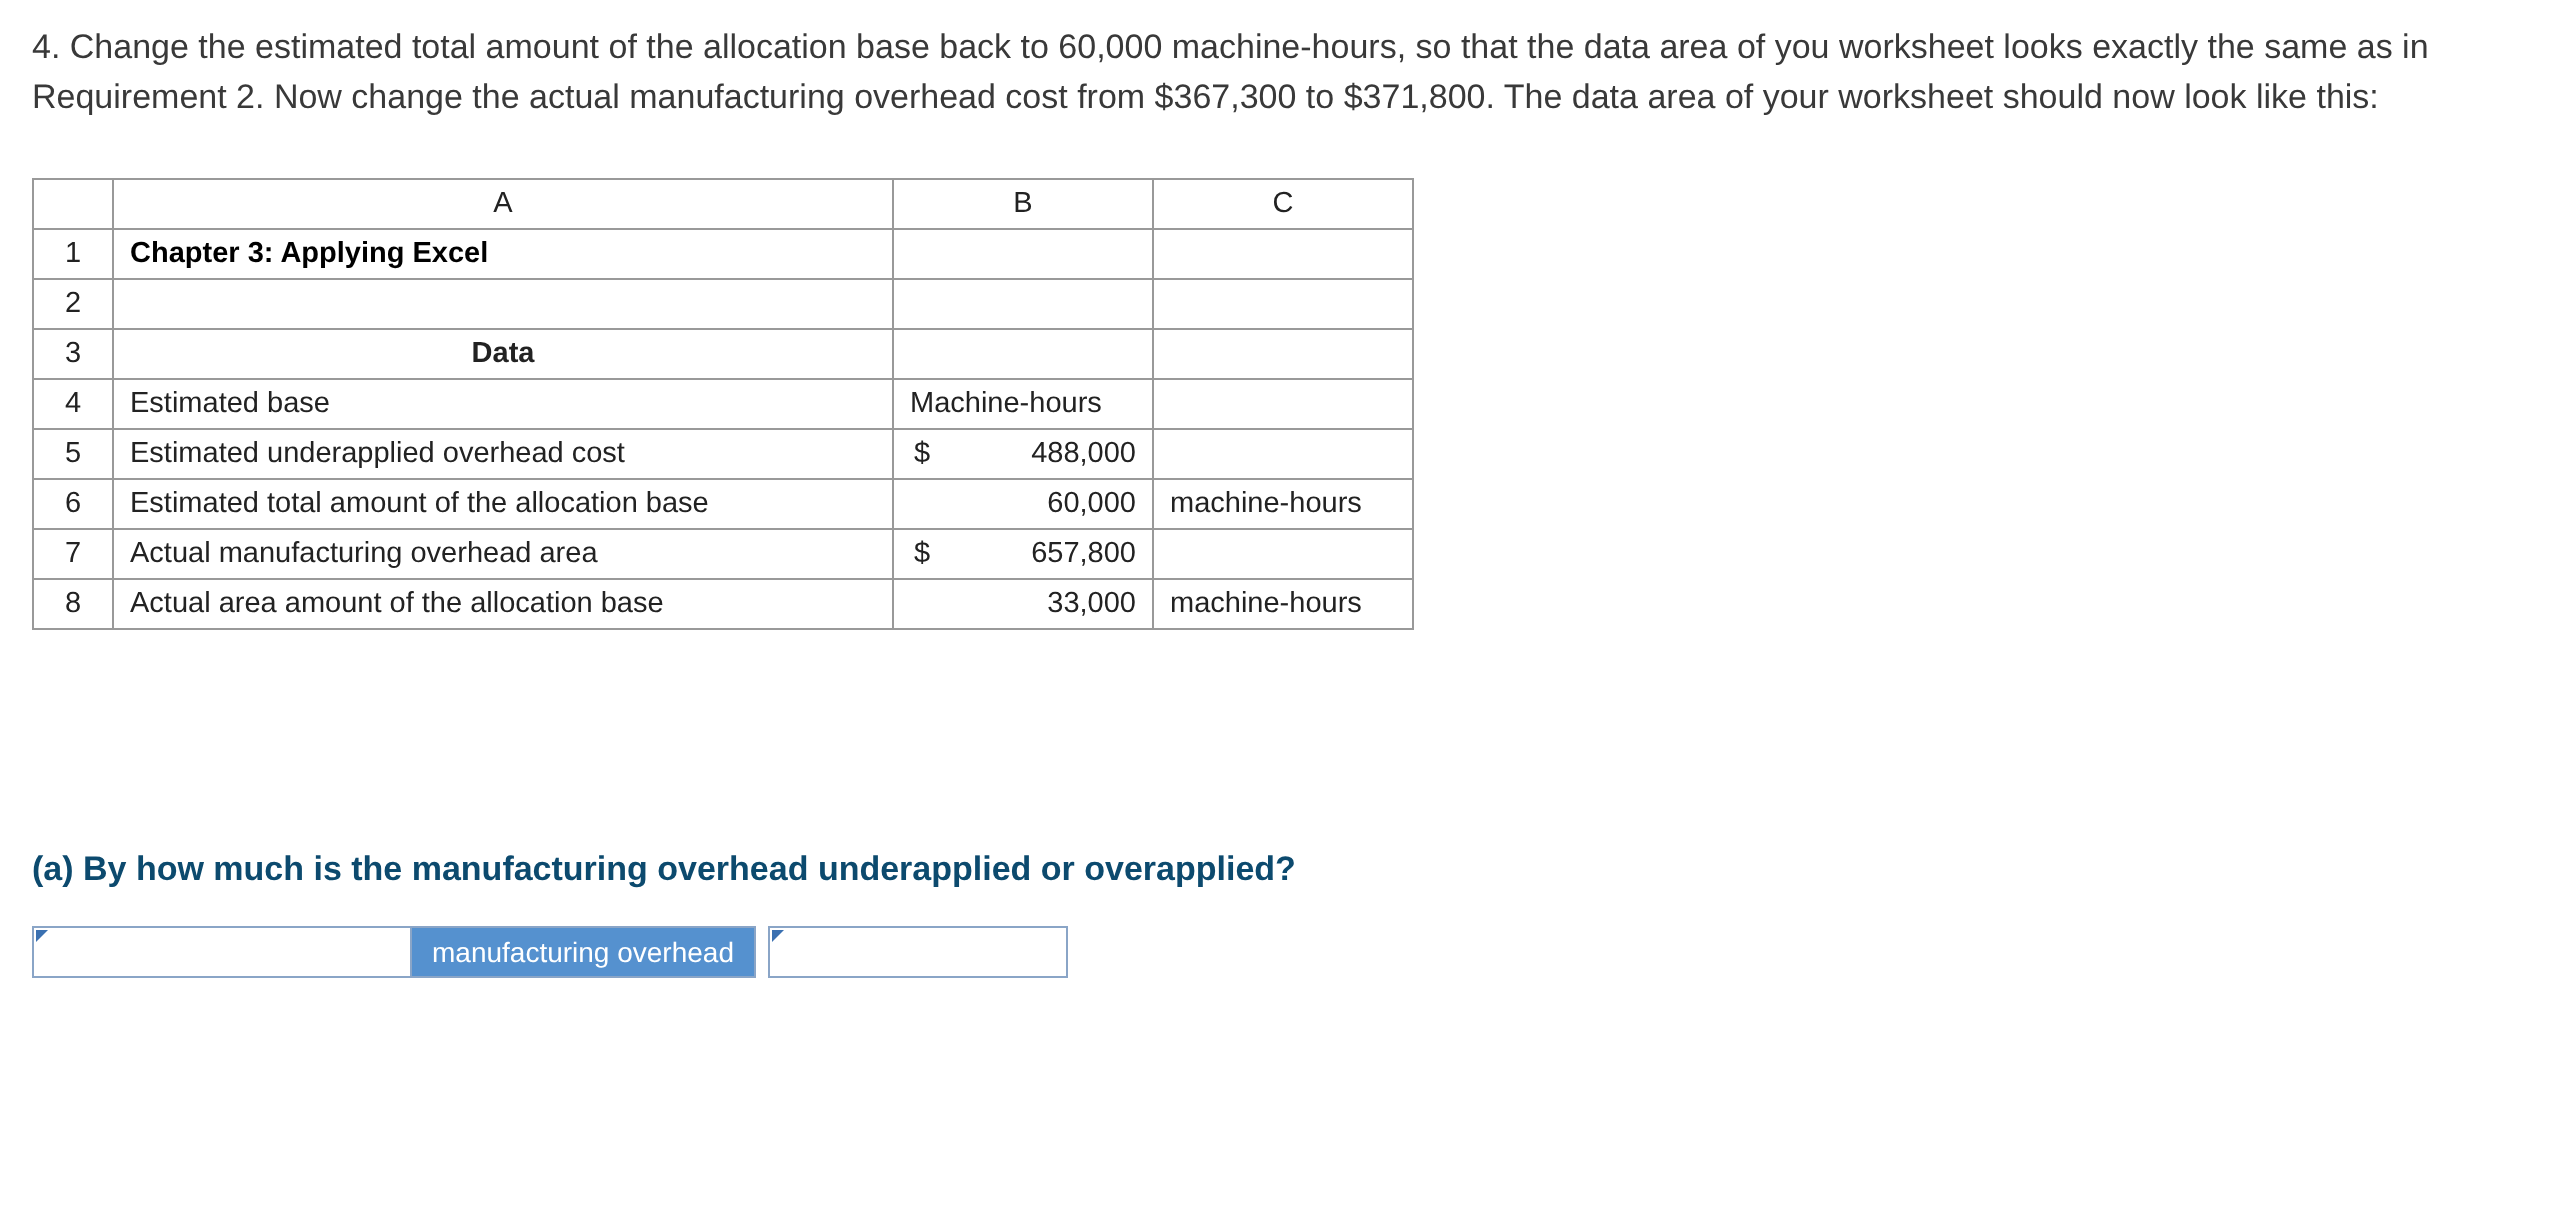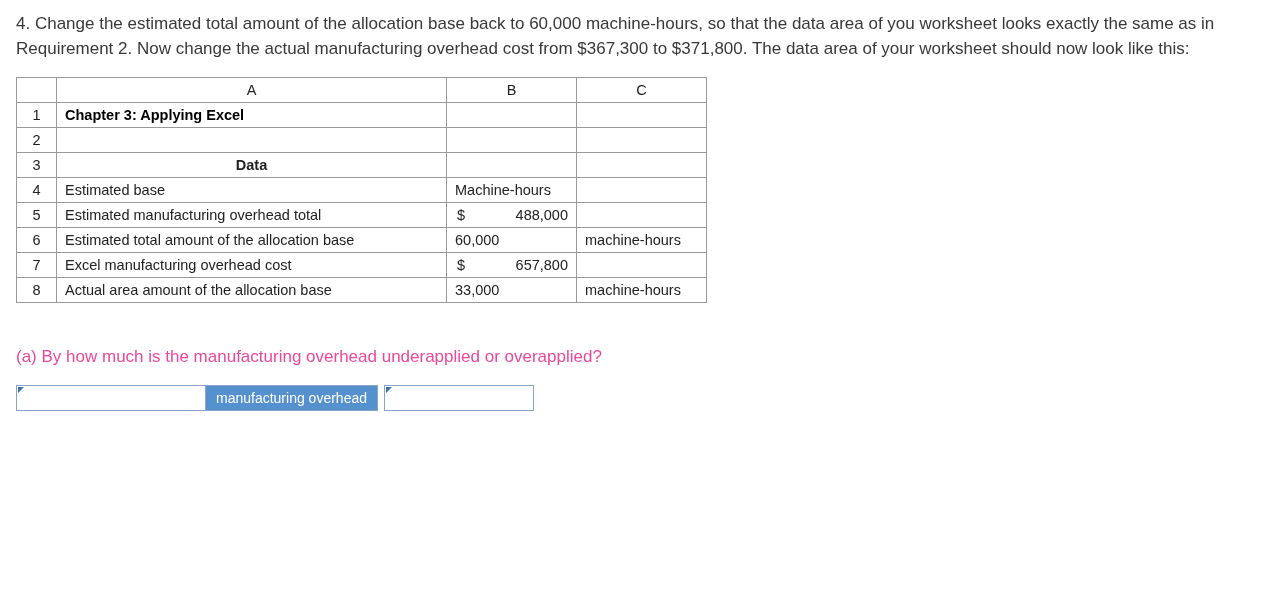--- a/index.html
+++ b/index.html
@@ -9,21 +9,21 @@
       color: #333;
       margin: 0;
       padding: 12px 16px;
       background: #fff;
       width: 1282px;
     }
     .instruction {
       font-size: 17px;
       color: #393939;
       line-height: 1.45;
-      margin-bottom: 16px;
+      margin-bottom: 28px;
       max-width: 1240px;
     }
     
     table.spreadsheet {
       border-collapse: collapse;
       font-size: 14.5px;
       color: #222;
     }
     table.spreadsheet td, table.spreadsheet th {
       border: 1px solid #999;
@@ -50,26 +50,28 @@
     .money {
       text-align: right;
       position: relative;
       padding-left: 20px;
     }
     .money .dollar {
       position: absolute;
       left: 10px;
     }
     .num-right {
+      text-align: right;
     }
     
     .question {
-      margin-top: 44px;
+      margin-top: 110px;
       font-size: 17px;
-      color: #ec4899;
+      color: #0c4a6e;
+      font-weight: bold;
     }
     
     .answer-row {
       margin-top: 18px;
       display: flex;
       align-items: stretch;
       height: 26px;
     }
     .answer-input {
       width: 190px;
@@ -145,36 +147,36 @@
     <td class="col-c"></td>
   </tr>
   <tr>
     <td class="col-rownum">4</td>
     <td class="col-a">Estimated base</td>
     <td class="col-b" style="text-align:left">Machine-hours</td>
     <td class="col-c"></td>
   </tr>
   <tr>
     <td class="col-rownum">5</td>
-    <td class="col-a">Estimated manufacturing overhead total</td>
+    <td class="col-a">Estimated underapplied overhead cost</td>
     <td class="col-b money">
       <span class="dollar">$</span>
       <span>488,000</span>
     </td>
     <td class="col-c"></td>
   </tr>
   <tr>
     <td class="col-rownum">6</td>
     <td class="col-a">Estimated total amount of the allocation base</td>
     <td class="col-b num-right">60,000</td>
     <td class="col-c">machine-hours</td>
   </tr>
   <tr>
     <td class="col-rownum">7</td>
-    <td class="col-a">Excel manufacturing overhead cost</td>
+    <td class="col-a">Actual manufacturing overhead area</td>
     <td class="col-b money">
       <span class="dollar">$</span>
       <span>657,800</span>
     </td>
     <td class="col-c"></td>
   </tr>
   <tr>
     <td class="col-rownum">8</td>
     <td class="col-a">Actual area amount of the allocation base</td>
     <td class="col-b num-right">33,000</td>

